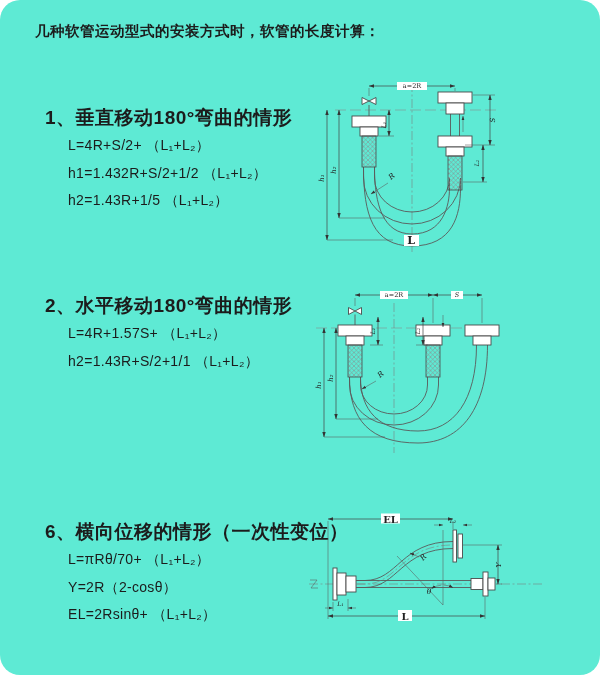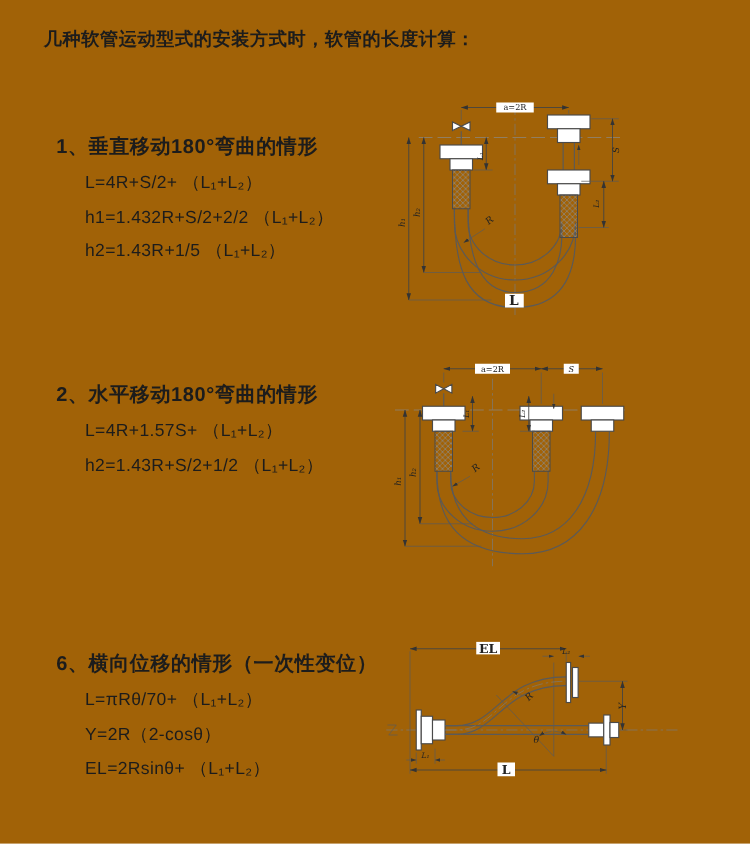--- a/index.html
+++ b/index.html
@@ -1,21 +1,21 @@
 <!DOCTYPE html>
 <html><head>
 <meta charset="utf-8">
 <style>
   html,body{margin:0;padding:0;background:#fff;}
   body{width:600px;height:675px;position:relative;
        font-family:"Liberation Sans","DejaVu Sans",sans-serif;color:#1c1c1c;}
-  .page{position:absolute;inset:0;width:600px;height:675px;background:#a16207;overflow:hidden;}
+  .page{position:absolute;inset:0;width:600px;height:675px;background:#5eead4;overflow:hidden;border-radius:20px;}
   .title{position:absolute;left:35px;top:22px;font-size:14.5px;font-weight:bold;letter-spacing:.5px;white-space:nowrap;}
   .sec{position:absolute;left:45px;}
-  .sec .heading{font-size:16px;font-weight:bold;letter-spacing:.5px;height:18px;line-height:18px;margin-bottom:5px;white-space:nowrap;}
+  .sec .heading{font-size:19px;font-weight:bold;letter-spacing:.5px;height:18px;line-height:18px;margin-bottom:5px;white-space:nowrap;}
   .sec .formula{font-size:14px;margin-left:23px;height:27.5px;line-height:27.5px;letter-spacing:.3px;white-space:nowrap;}
   svg.diag{position:absolute;overflow:visible;}
   
   .dim{stroke:#444;stroke-width:.7;fill:none}
   .thin{stroke:#5a5a5a;stroke-width:.55;fill:none}
   .xline{stroke:#8a8a8a;stroke-width:.55;stroke-dasharray:11 4;fill:none}
   .cl{stroke:#7a7a7a;stroke-width:.55;stroke-dasharray:9 2.5 2 2.5;fill:none}
   .hose{stroke:#5a5a5a;stroke-width:.9;fill:none}
   .fit{stroke:#4a4a4a;stroke-width:.9;fill:#fff}
   .braid{stroke:#4a4a4a;stroke-width:.8;fill:url(#braidp)}
@@ -28,28 +28,28 @@
 </head>
 <body>
 
 <div class="page">
 
   <div class="title">几种软管运动型式的安装方式时，软管的长度计算：</div>
 
   <div class="sec" style="top:109px">
     <div class="heading">1、垂直移动180°弯曲的情形</div>
     <div class="formula">L=4R+S/2+ （L₁+L₂）</div>
-    <div class="formula">h1=1.432R+S/2+2/2 （L₁+L₂）</div>
+    <div class="formula">h1=1.432R+S/2+1/2 （L₁+L₂）</div>
     <div class="formula">h2=1.43R+1/5 （L₁+L₂）</div>
   </div>
 
-  <div class="sec" style="top:308px">
+  <div class="sec" style="top:297px">
     <div class="heading">2、水平移动180°弯曲的情形</div>
     <div class="formula">L=4R+1.57S+ （L₁+L₂）</div>
-    <div class="formula">h2=1.43R+S/2+1/2 （L₁+L₂）</div>
+    <div class="formula">h2=1.43R+S/2+1/1 （L₁+L₂）</div>
   </div>
 
   <div class="sec" style="top:523px">
     <div class="heading">6、横向位移的情形（一次性变位）</div>
     <div class="formula">L=πRθ/70+ （L₁+L₂）</div>
     <div class="formula">Y=2R（2-cosθ）</div>
     <div class="formula">EL=2Rsinθ+ （L₁+L₂）</div>
   </div>
 
   <svg class="diag" style="left:305px;top:70px" width="270" height="190" viewBox="0 0 270 190">

